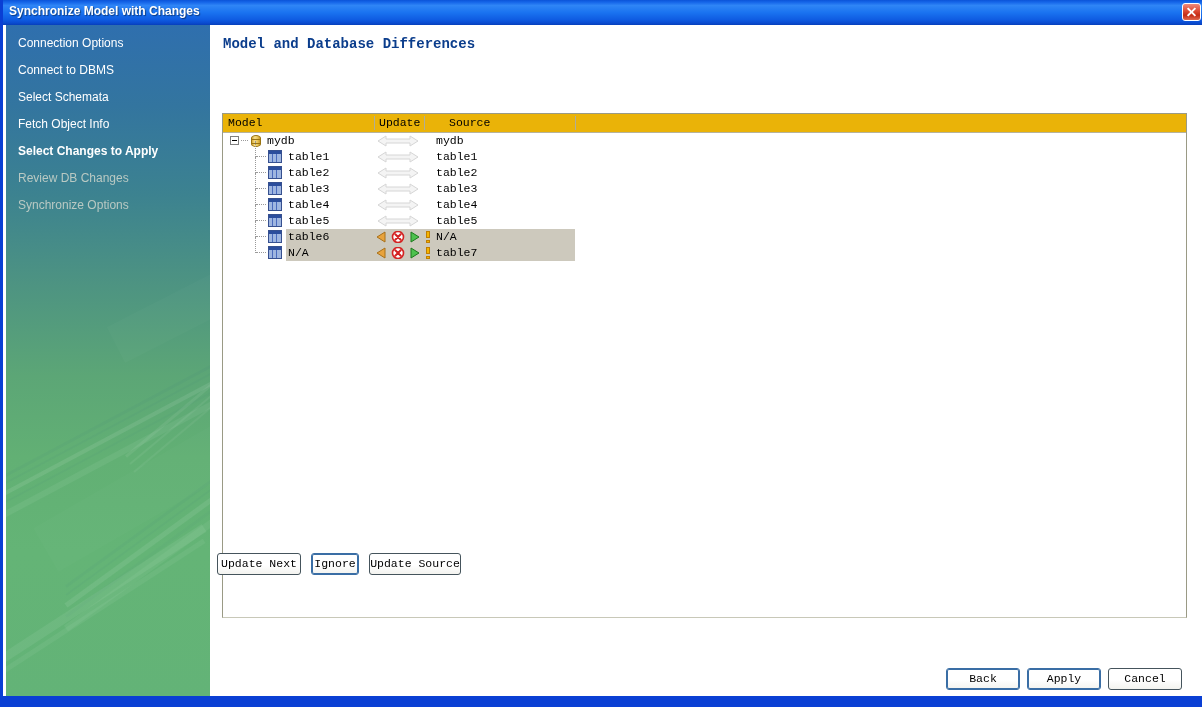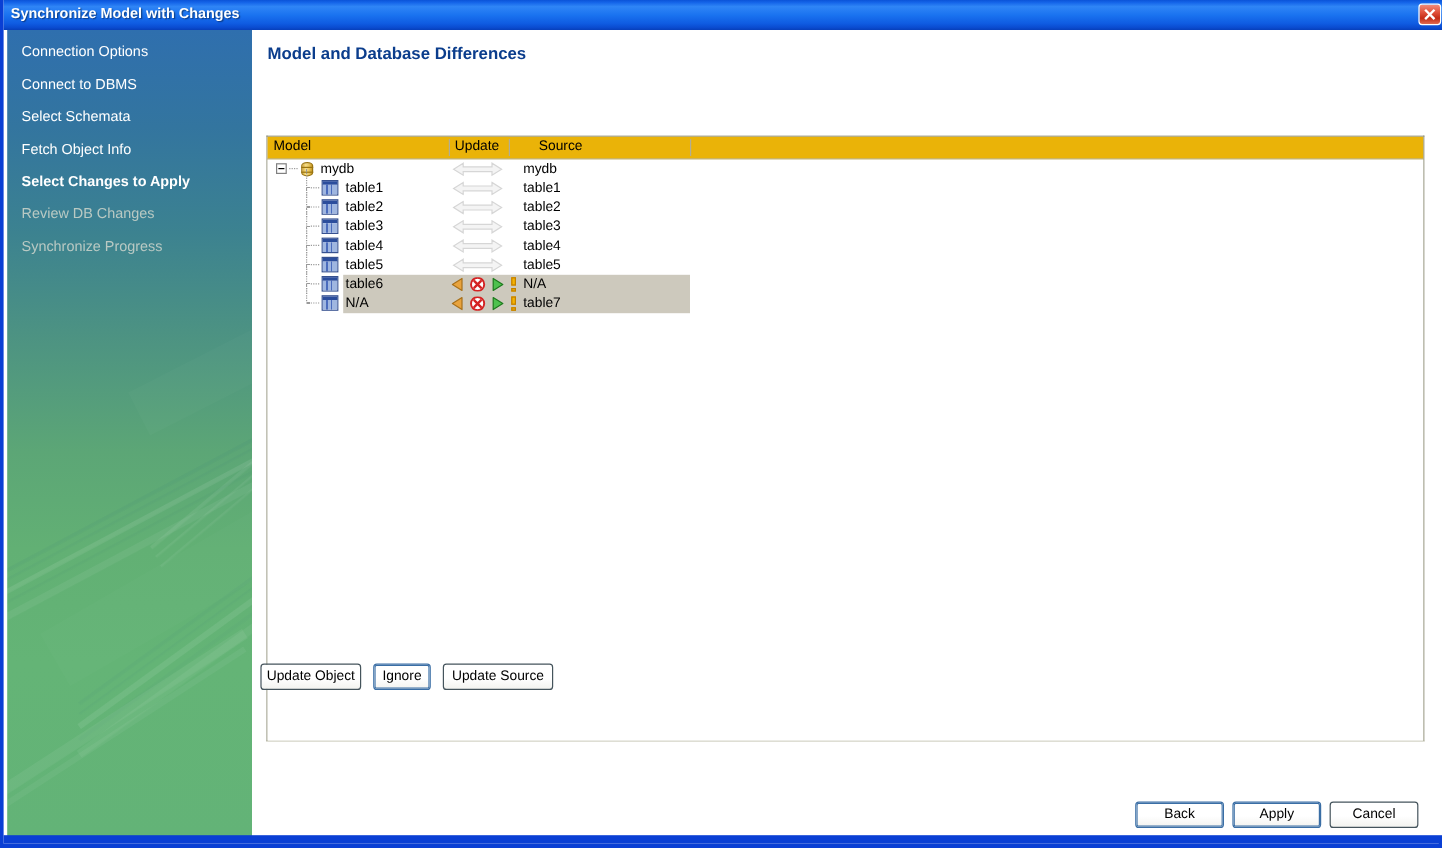--- a/index.html
+++ b/index.html
@@ -122,20 +122,21 @@
   .nav-item.disabled { color: #b9c9c3; }
 
   
   #main {
     position: absolute;
     left: 207px;
     top: 25px;
     width: 992px;
     height: 675px;
     background: #ffffff;
+    font-family: Liberation Mono, monospace;
   }
   #page-title {
     position: absolute;
     left: 13px;
     top: 11px;
     font-size: 14px;
     font-weight: bold;
     color: #0b3d8c;
     white-space: nowrap;
   }
@@ -393,21 +394,21 @@
         <div class="swoosh" style="left: 110px; top: 300px; width: 220px; height: 40px; transform: rotate(-27deg); opacity: 0.1; filter: blur(0.6px);"></div>
         <div class="swoosh" style="left: 40px; top: 500px; width: 260px; height: 50px; transform: rotate(-30deg); opacity: 0.08; filter: blur(0.6px);"></div>
       </div>
     <div id="sidebar-nav">
         <div class="nav-item" style="position: absolute; top: 5px;"><span>Connection Options</span></div>
         <div class="nav-item" style="position: absolute; top: 32px;"><span>Connect to DBMS</span></div>
         <div class="nav-item" style="position: absolute; top: 59px;"><span>Select Schemata</span></div>
         <div class="nav-item" style="position: absolute; top: 86px;"><span>Fetch Object Info</span></div>
         <div class="nav-item active" style="position: absolute; top: 113px;"><span>Select Changes to Apply</span></div>
         <div class="nav-item disabled" style="position: absolute; top: 140px;"><span>Review DB Changes</span></div>
-        <div class="nav-item disabled" style="position: absolute; top: 167px;"><span>Synchronize Progress</span></div>
+        <div class="nav-item disabled" style="position: absolute; top: 167px;"><span>Synchronize Options</span></div>
       </div>
   </div>
 
   <div id="main">
     <div id="page-title">Model and Database Differences</div>
 
     <div id="list-panel">
       <div id="list-header">
           <div class="col" style="left: 5px;">Model</div>
           <div class="col" style="left: 156px; text-align: center;">Update</div>
@@ -551,21 +552,21 @@
             <div class="warn-icon">
               <span class="bar"></span>
               <span class="dot"></span>
             </div>
             <div class="src-label">table7</div>
           </div>
         </div>
     </div>
 
     <div id="action-buttons">
-        <div class="btn" style="left: 7px; top: 528px; width: 84px;">Update Object</div>
+        <div class="btn" style="left: 7px; top: 528px; width: 84px;">Update Next</div>
         <div class="btn focus-thin" style="left: 101px; top: 528px; width: 48px;">Ignore</div>
         <div class="btn" style="left: 159px; top: 528px; width: 92px;">Update Source</div>
       </div>
     <div id="nav-buttons">
         <div class="btn focus-thin" style="left: 736px; top: 643px; width: 74px;">Back</div>
         <div class="btn focus-thin" style="left: 817px; top: 643px; width: 74px;">Apply</div>
         <div class="btn" style="left: 898px; top: 643px; width: 74px;">Cancel</div>
       </div>
   </div>
 

